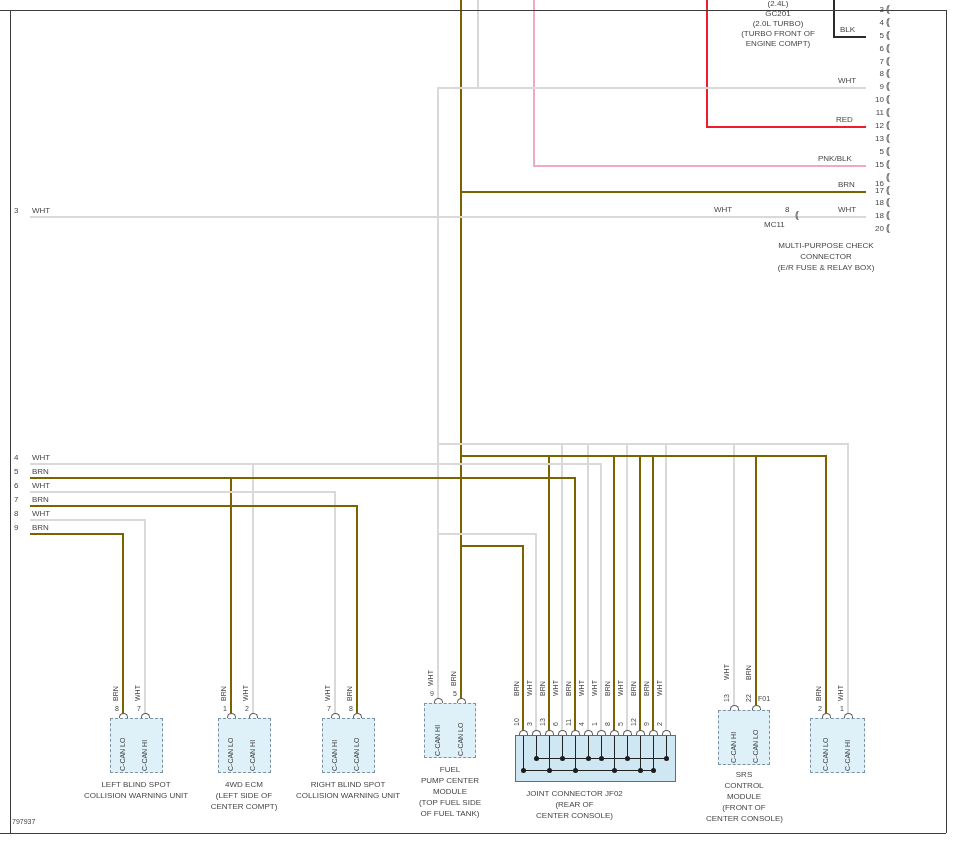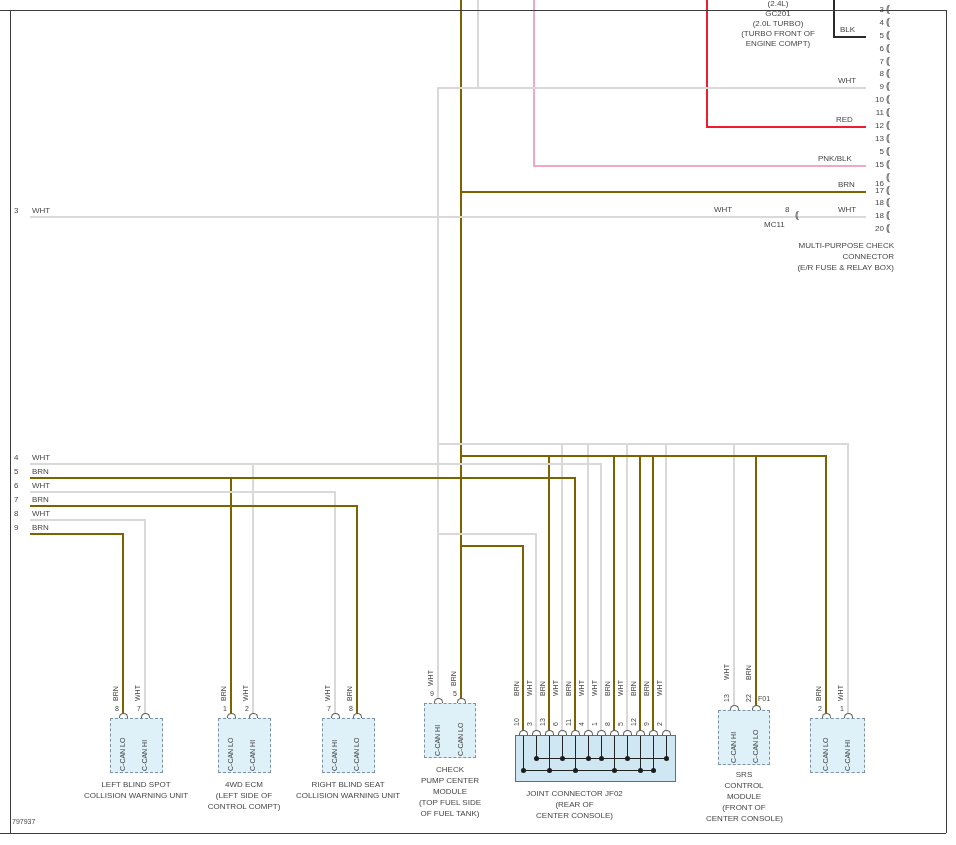--- a/index.html
+++ b/index.html
@@ -26,21 +26,21 @@
       font-size:7px;line-height:8px;color:#454545;white-space:nowrap}
   .ul{}
   
   .box{position:absolute;background:#def0f8;border:1px dashed #7d93a5}
   .sbox{position:absolute;background:#cfe7f3;border:1px solid #57707e}
   .cap{position:absolute;font-size:8px;line-height:11px;color:#454545;text-align:center;white-space:nowrap}
   .arc{position:absolute;width:9px;height:5px;border:1px solid #5a5a5a;border-bottom:none;
        border-radius:6px 6px 0 0;background:#fff}
   .ib{position:absolute;background:#222}
   .dot{position:absolute;width:5px;height:5px;border-radius:50%;background:#1c1c1c}
-  .capr{text-align:right}
+  .capr{}
 </style>
 </head>
 <body>
 
 <div class="page">
 
   <div class="v brn" style="left:460px;top:0;height:703px"></div>
   <div class="v wht" style="left:477px;top:0;height:88px"></div>
   <div class="v wht" style="left:437px;top:87px;height:616px"></div>
   <div class="v red" style="left:706px;top:0;height:127px"></div>
@@ -192,48 +192,48 @@
   <span class="vt" style="left:249px;top:721px;height:50px">C-CAN HI</span>
   <span class="vt" style="left:220px;top:671px;height:30px">BRN</span>
   <span class="vt" style="left:242px;top:671px;height:30px">WHT</span>
   <span class="lbl pnum" style="left:220px;top:704px">1</span>
   <span class="lbl pnum" style="left:242px;top:704px">2</span>
   <div class="arc" style="left:227px;top:713px"></div>
   <div class="arc" style="left:249px;top:713px"></div>
   <div class="cap" style="left:194px;top:779px;width:100px">
     <div>4WD ECM</div>
     <div>(LEFT SIDE OF</div>
-    <div>CONTROL COMPT)</div>
+    <div>CENTER COMPT)</div>
   </div>
 
   <div class="box" style="left:322px;top:718px;width:53px;height:55px"></div>
   <span class="vt" style="left:331px;top:721px;height:50px">C-CAN HI</span>
   <span class="vt" style="left:353px;top:721px;height:50px">C-CAN LO</span>
   <span class="vt" style="left:324px;top:671px;height:30px">WHT</span>
   <span class="vt" style="left:346px;top:671px;height:30px">BRN</span>
   <span class="lbl pnum" style="left:324px;top:704px">7</span>
   <span class="lbl pnum" style="left:346px;top:704px">8</span>
   <div class="arc" style="left:331px;top:713px"></div>
   <div class="arc" style="left:353px;top:713px"></div>
   <div class="cap" style="left:288px;top:779px;width:120px">
-    <div>RIGHT BLIND SEAT</div>
+    <div>RIGHT BLIND SPOT</div>
     <div>COLLISION WARNING UNIT</div>
   </div>
 
   <div class="box" style="left:424px;top:703px;width:52px;height:55px"></div>
   <span class="vt" style="left:434px;top:706px;height:50px">C-CAN HI</span>
   <span class="vt" style="left:457px;top:706px;height:50px">C-CAN LO</span>
   <span class="vt" style="left:427px;top:656px;height:30px">WHT</span>
   <span class="vt" style="left:450px;top:656px;height:30px">BRN</span>
   <span class="lbl pnum" style="left:427px;top:689px">9</span>
   <span class="lbl pnum" style="left:450px;top:689px">5</span>
   <div class="arc" style="left:434px;top:698px"></div>
   <div class="arc" style="left:457px;top:698px"></div>
   <div class="cap" style="left:400px;top:764px;width:100px">
-    <div>CHECK</div>
+    <div>FUEL</div>
     <div>PUMP CENTER</div>
     <div>MODULE</div>
     <div>(TOP FUEL SIDE</div>
     <div>OF FUEL TANK)</div>
   </div>
 
   <div class="sbox" style="left:515px;top:735px;width:161px;height:47px"></div>
 
   <div class="ib" style="left:536px;top:758px;width:131px;height:1px"></div>
   <div class="ib" style="left:523px;top:770px;width:131px;height:1px"></div>

